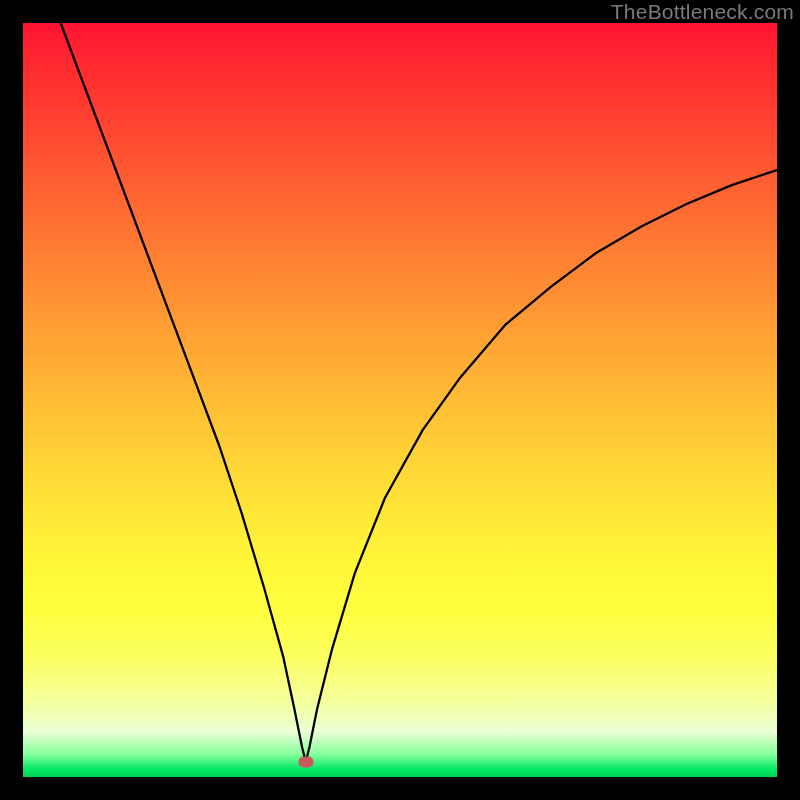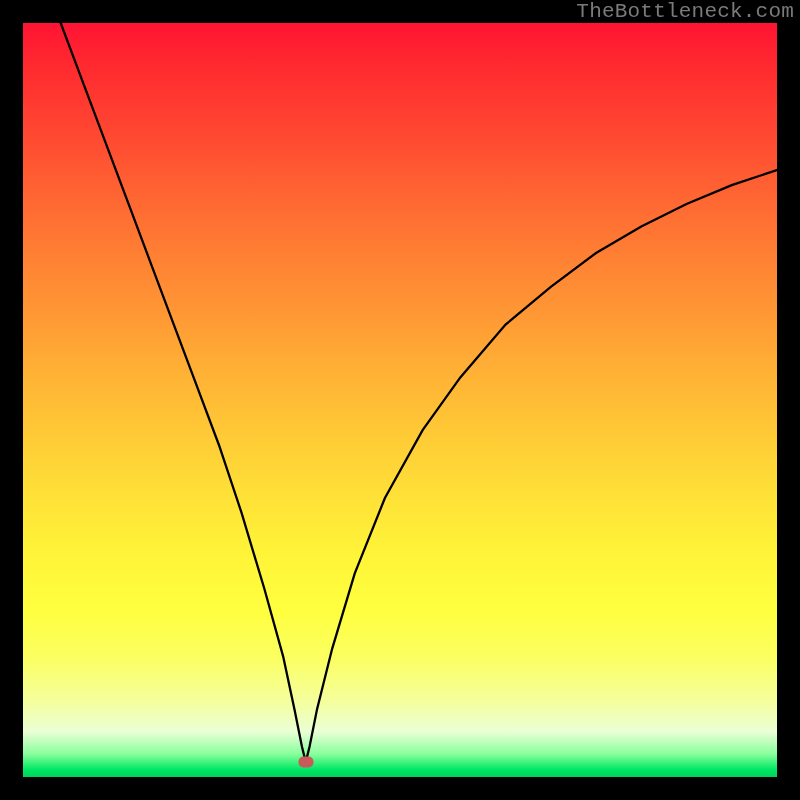--- a/index.html
+++ b/index.html
@@ -54,21 +54,21 @@
     height: 11px;
     background: #c85a5a;
     border-radius: 5px;
     transform: translate(-50%, -50%);
   }
   .watermark {
     position: absolute;
     right: 6px;
     top: 0px;
     color: #7a7a7a;
-    font-family: Liberation Mono, monospace;
+    font-family: Liberation Sans, sans-serif;
     font-size: 21px;
     letter-spacing: 0.2px;
   }
 </style>
 </head>
 <body>
 
 <div class="frame">
   <div class="watermark">TheBottleneck.com</div>
   <div class="plot-area">

